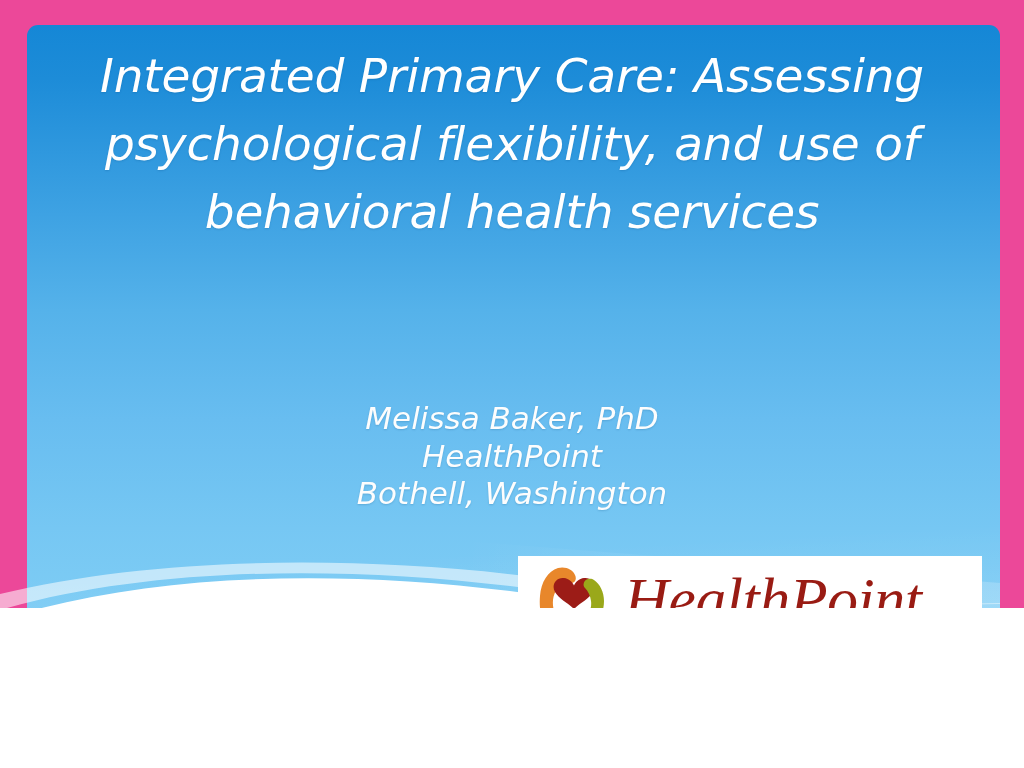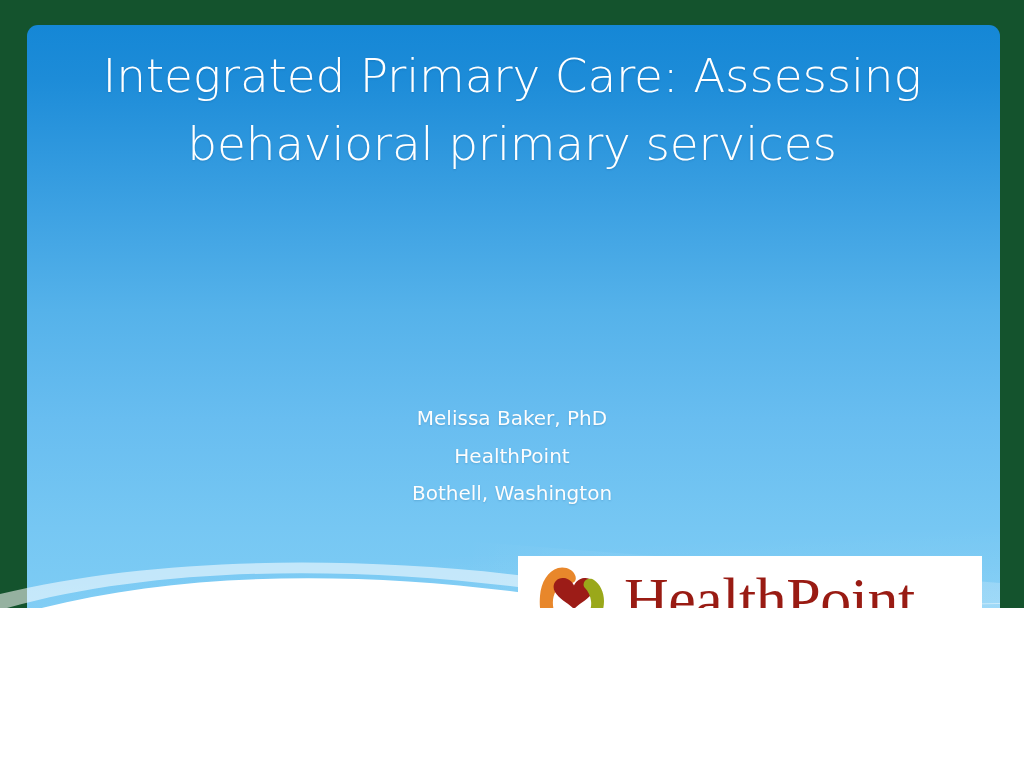--- a/index.html
+++ b/index.html
@@ -12,22 +12,23 @@
   }
   body {
     font-family: "Liberation Sans", sans-serif;
     -webkit-font-smoothing: antialiased;
   }
 
   #slide {
     position: relative;
     width: 1024px;
     height: 608px;
-    background: #14532d;
+    background: #ec4899;
     overflow: hidden;
+    font-style: italic;
   }
 
   
   #blue-panel {
     position: absolute;
     left: 27px;
     top: 25px;
     width: 973px;
     height: 680px;
     border-radius: 11px 11px 0 0;
@@ -104,21 +105,21 @@
   
   #subtitle {
     position: absolute;
     left: 162px;
     top: 400px;
     width: 700px;
     text-align: center;
     color: #fdfdfd;
     font-family: "DejaVu Sans", "Liberation Sans", sans-serif;
     font-weight: 400;
-    font-size: 20px;
+    font-size: 31px;
     line-height: 37.5px;
     text-shadow: 0 1px 2px rgba(0,70,120,0.20);
   }
   #subtitle .sline { display: block; white-space: nowrap; }
 
   
   #logo-box {
     position: absolute;
     left: 518px;
     top: 556px;
@@ -158,21 +159,22 @@
   </div>
 
   <svg id="wave" viewBox="0 0 1024 208" preserveAspectRatio="none">
     <path d="M0,60 C180,2 430,8 660,56 C800,86 920,118 1024,134 L1024,208 L0,208 Z" fill="#ffffff"></path>
     <path d="M0,34 C200,-14 470,-4 700,44 C830,72 940,96 1024,108 L1024,124
              C920,110 800,80 660,50 C430,4 180,-2 0,50 Z" fill="#ffffff" opacity="0.55"></path>
   </svg>
 
   <div id="title">
     <span class="tline">Integrated Primary Care: Assessing</span>
-    <span class="tline">behavioral primary services</span>
+    <span class="tline">psychological flexibility, and use of</span>
+    <span class="tline">behavioral health services</span>
   </div>
 
   <div id="subtitle">
     <span class="sline">Melissa Baker, PhD</span>
     <span class="sline">HealthPoint</span>
     <span class="sline">Bothell, Washington</span>
   </div>
 
   <div id="logo-box">
     <svg id="logo-mark" viewBox="0 0 92 78">

